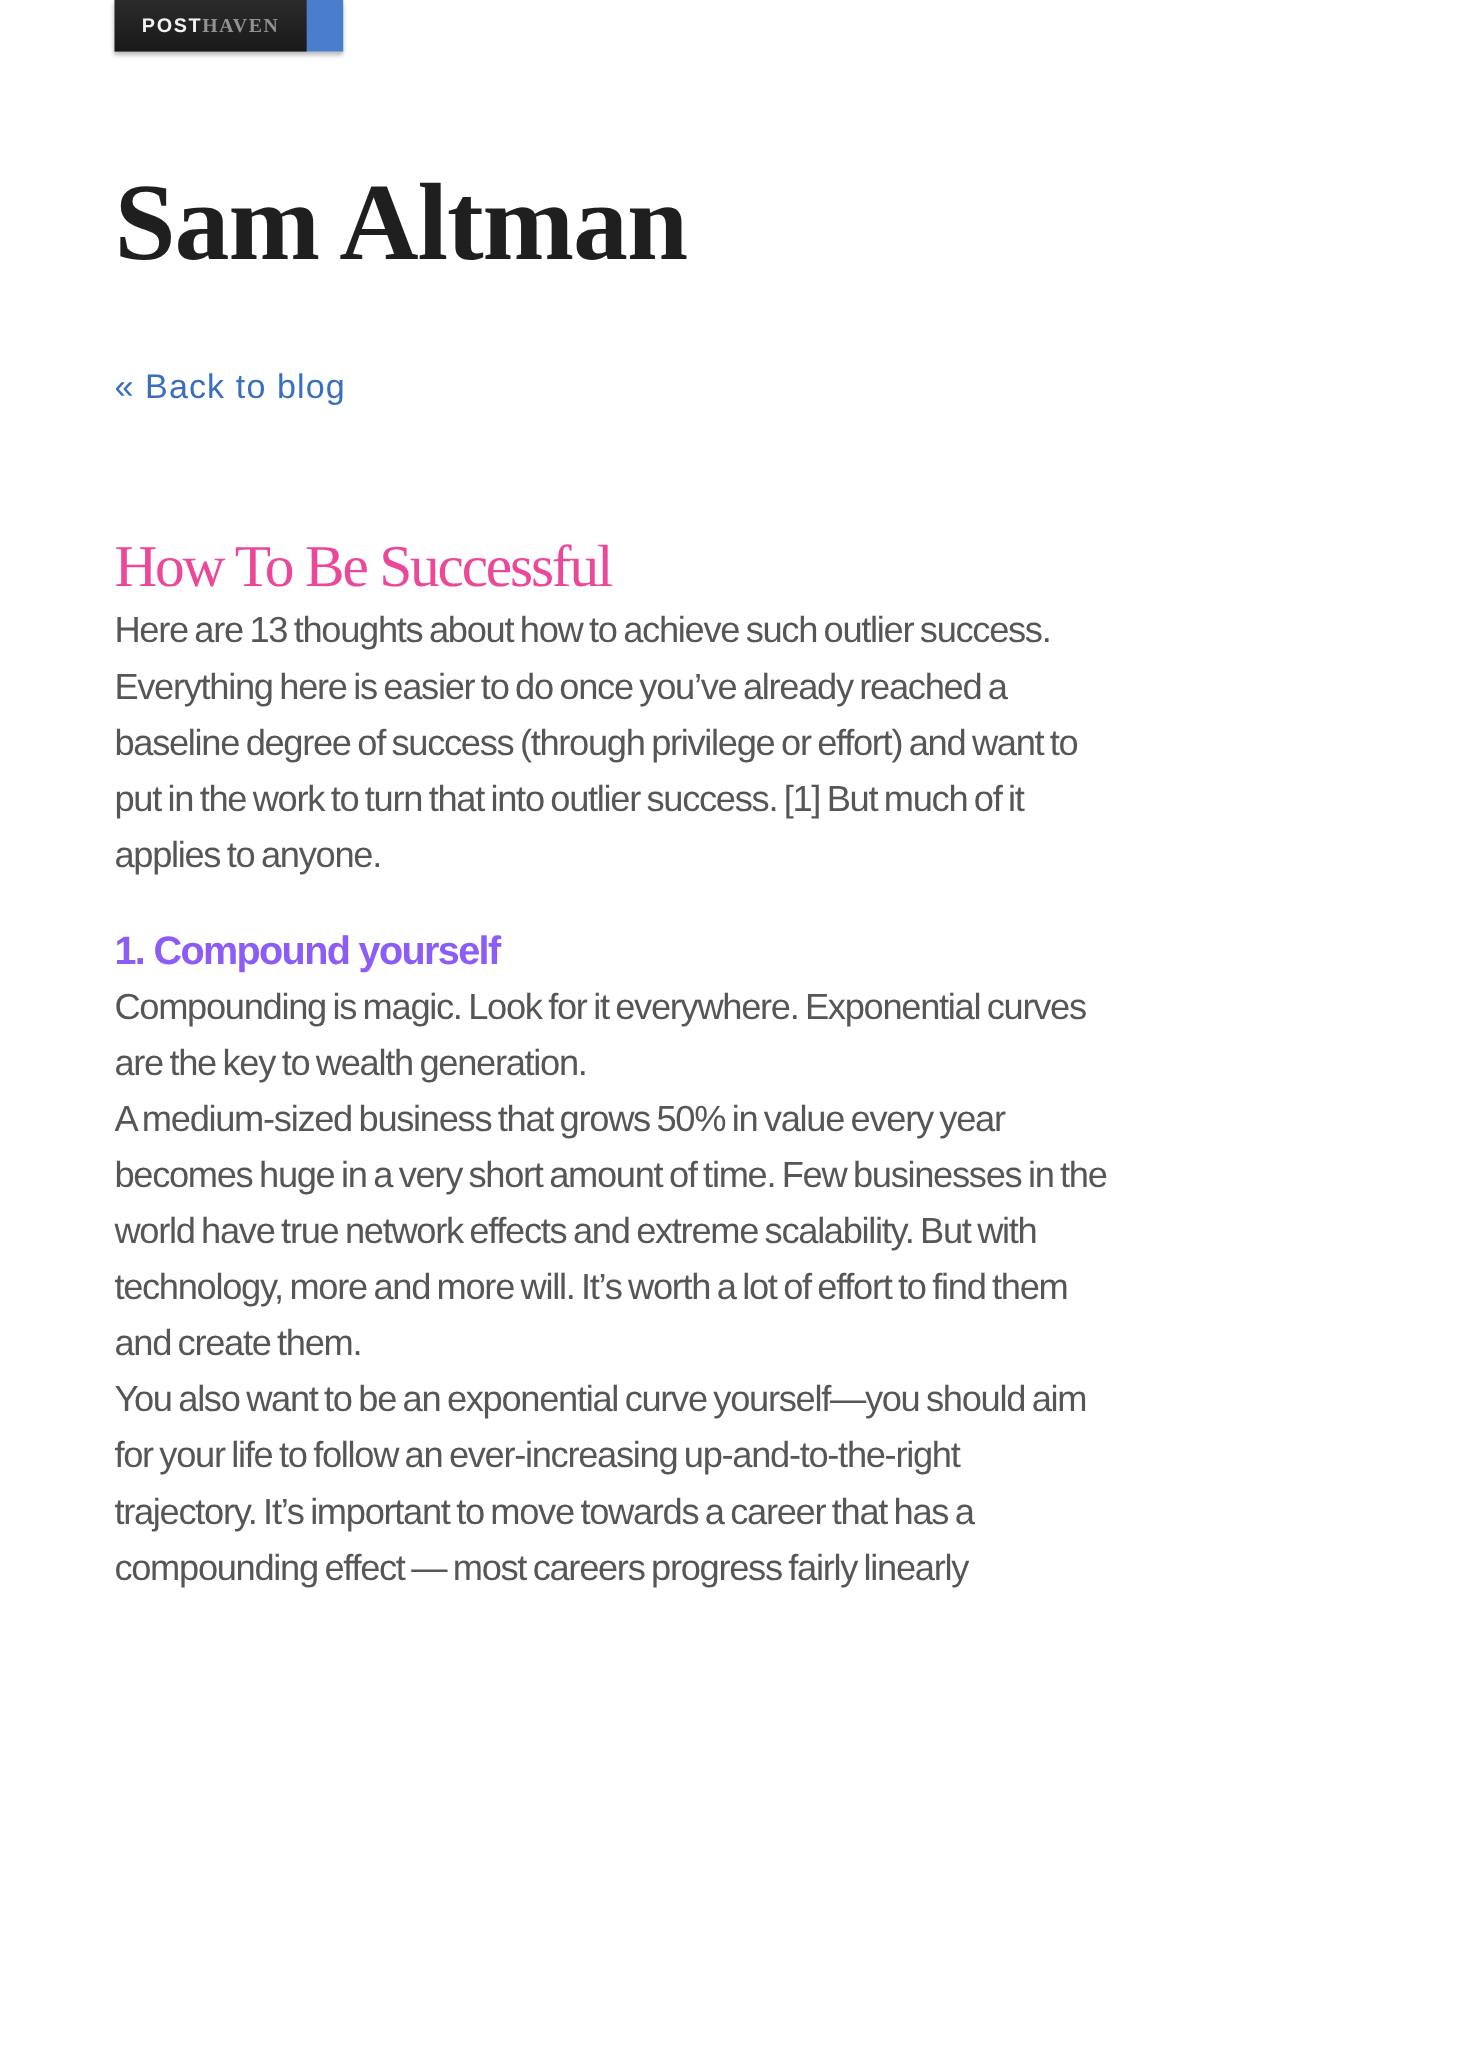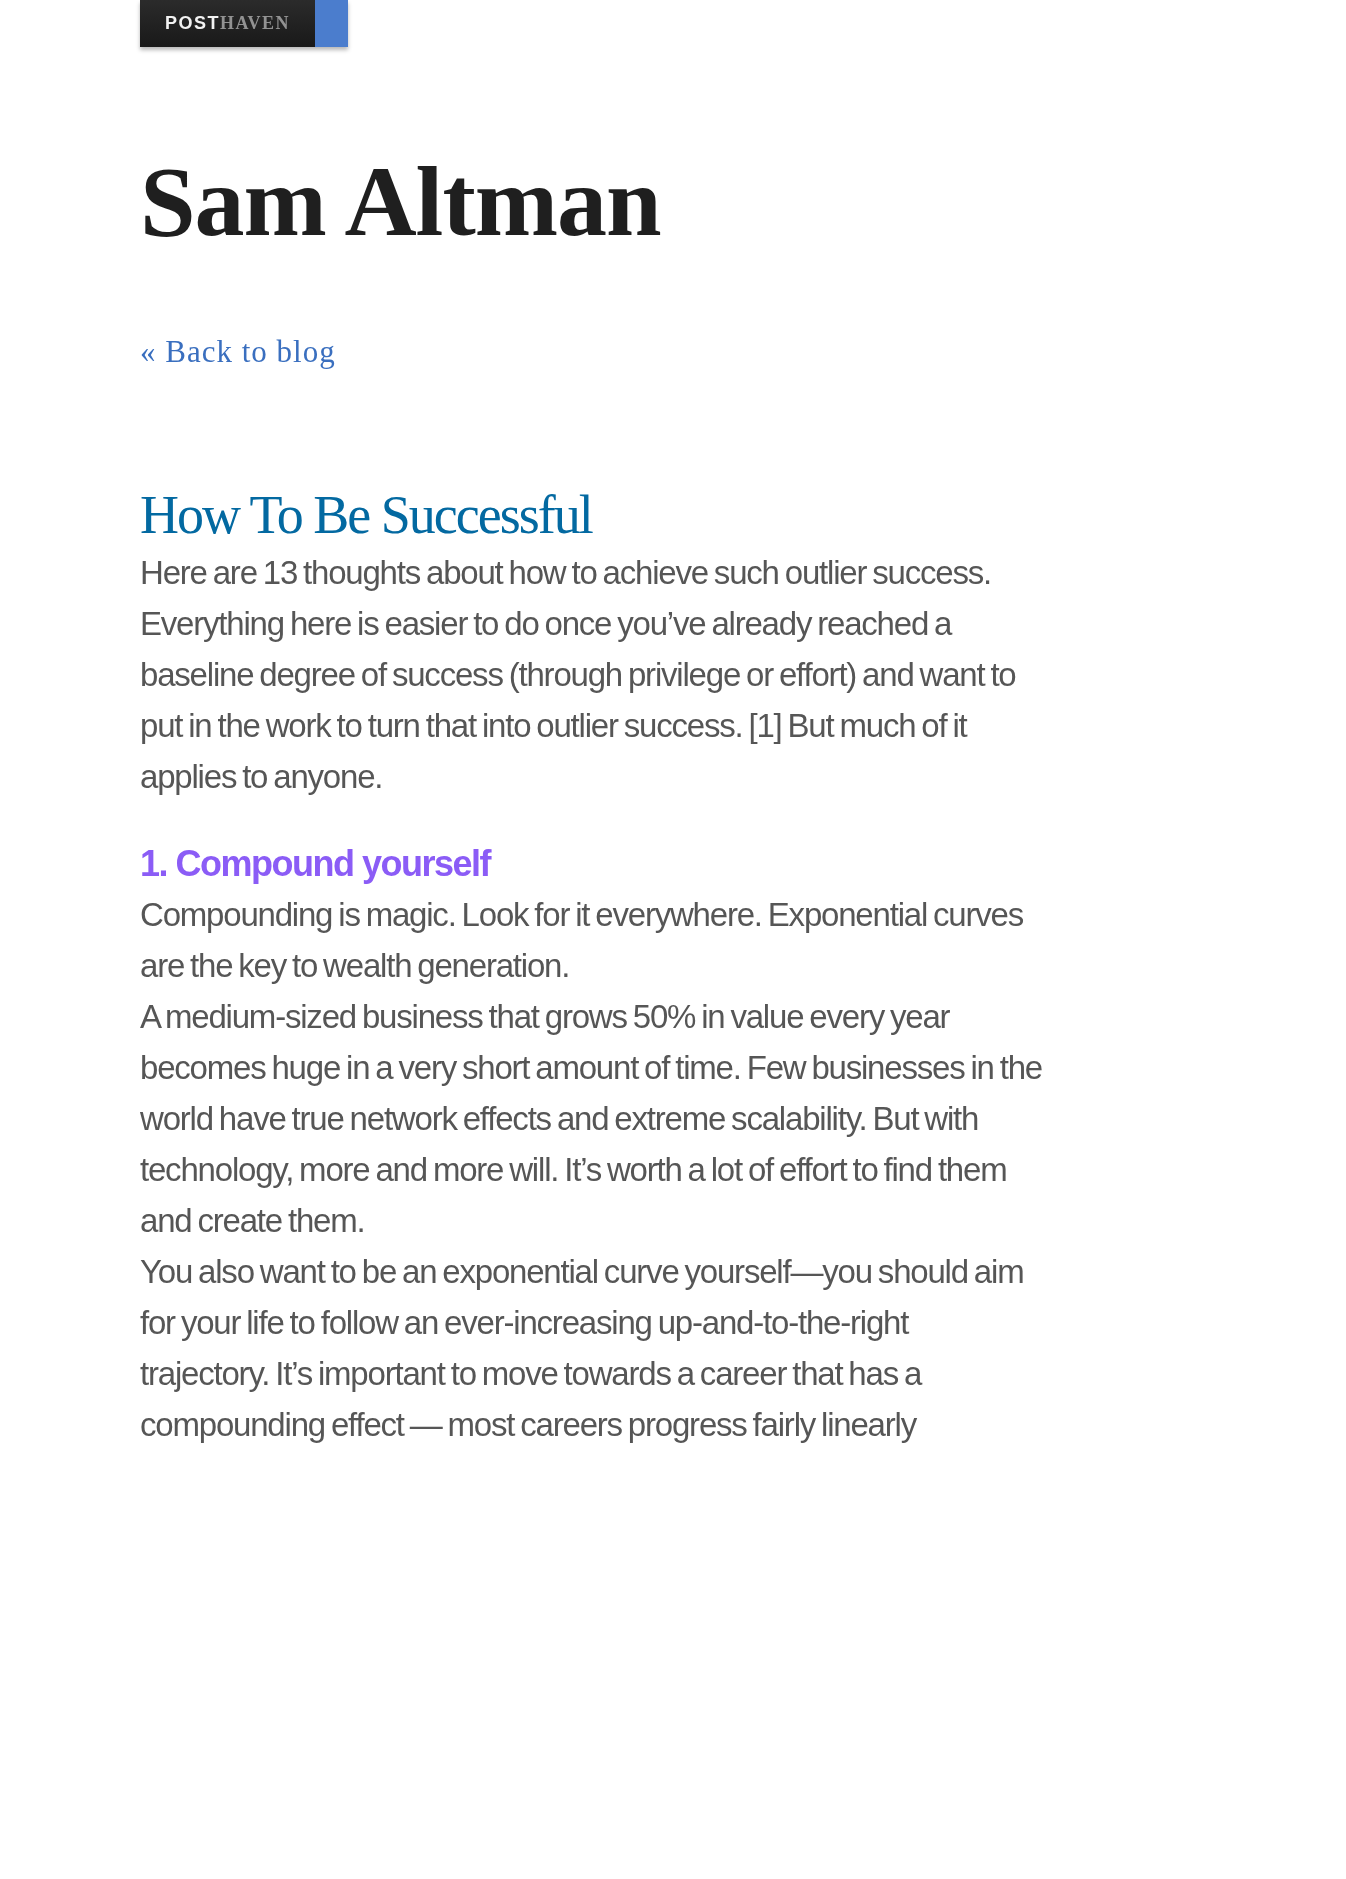--- a/index.html
+++ b/index.html
@@ -3,21 +3,20 @@
 <meta charset="utf-8">
 <style>
   html, body { margin: 0; padding: 0; background: #ffffff; }
   .page {
     position: relative;
     width: 1179px;
     height: 1879px;
     overflow: hidden;
     background: #ffffff;
     font-family: "Liberation Sans", sans-serif;
-    padding-left: 36px;
   }
   .container {
     margin-left: 104px;
     width: 1120px;
   }
   
   .site-header { padding-top: 0; }
   .logo-link {
     display: inline-flex;
     align-items: stretch;
@@ -53,32 +52,31 @@
     letter-spacing: -1px;
   }
   .back-link-row { margin: 80px 0 0 0; }
   .back-link {
     font-size: 31px;
     line-height: 36px;
     letter-spacing: 1px;
     color: #3a6fbf;
     text-decoration: none;
     cursor: pointer;
-    font-family: Liberation Serif, serif;
   }
   .post-title {
     margin: 113px 0 0 0;
     font-family: "Liberation Serif", serif;
     font-weight: normal;
     font-size: 54px;
     line-height: 64px;
     letter-spacing: -2px;
   }
   .post-title a {
-    color: #0369a1;
+    color: #ec4899;
     text-decoration: none;
     cursor: pointer;
   }
   
   .post-body p {
     white-space: pre-line;
     font-size: 33px;
     line-height: 51px;
     letter-spacing: -1.2px;
     word-spacing: -2px;

